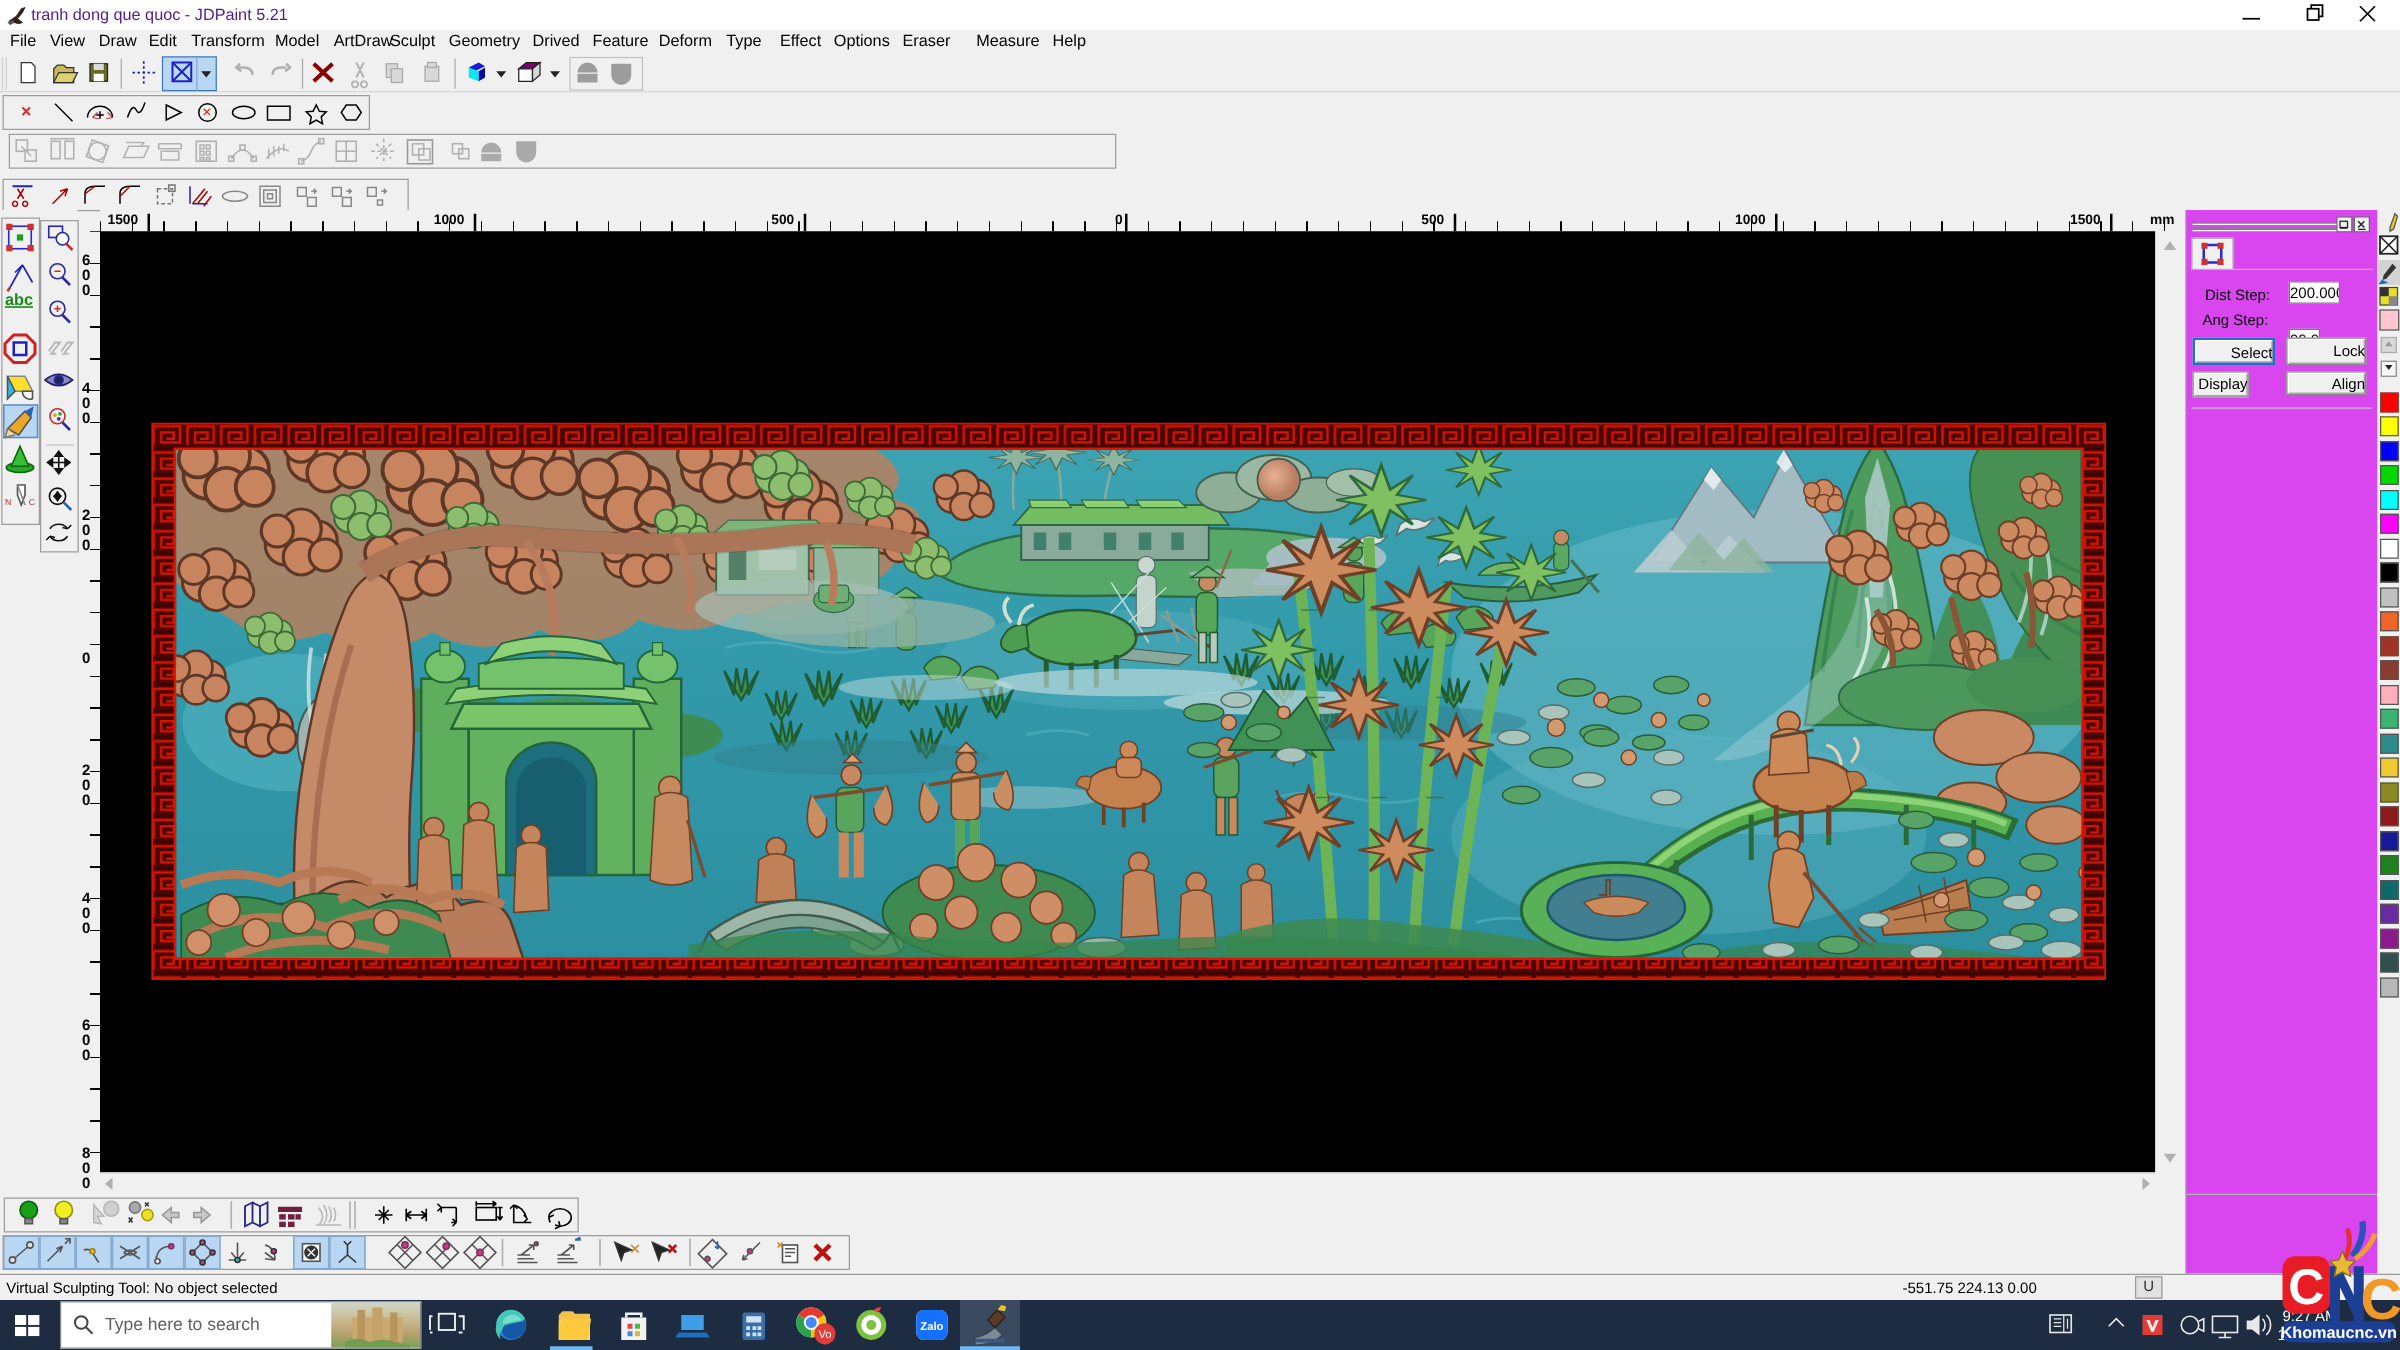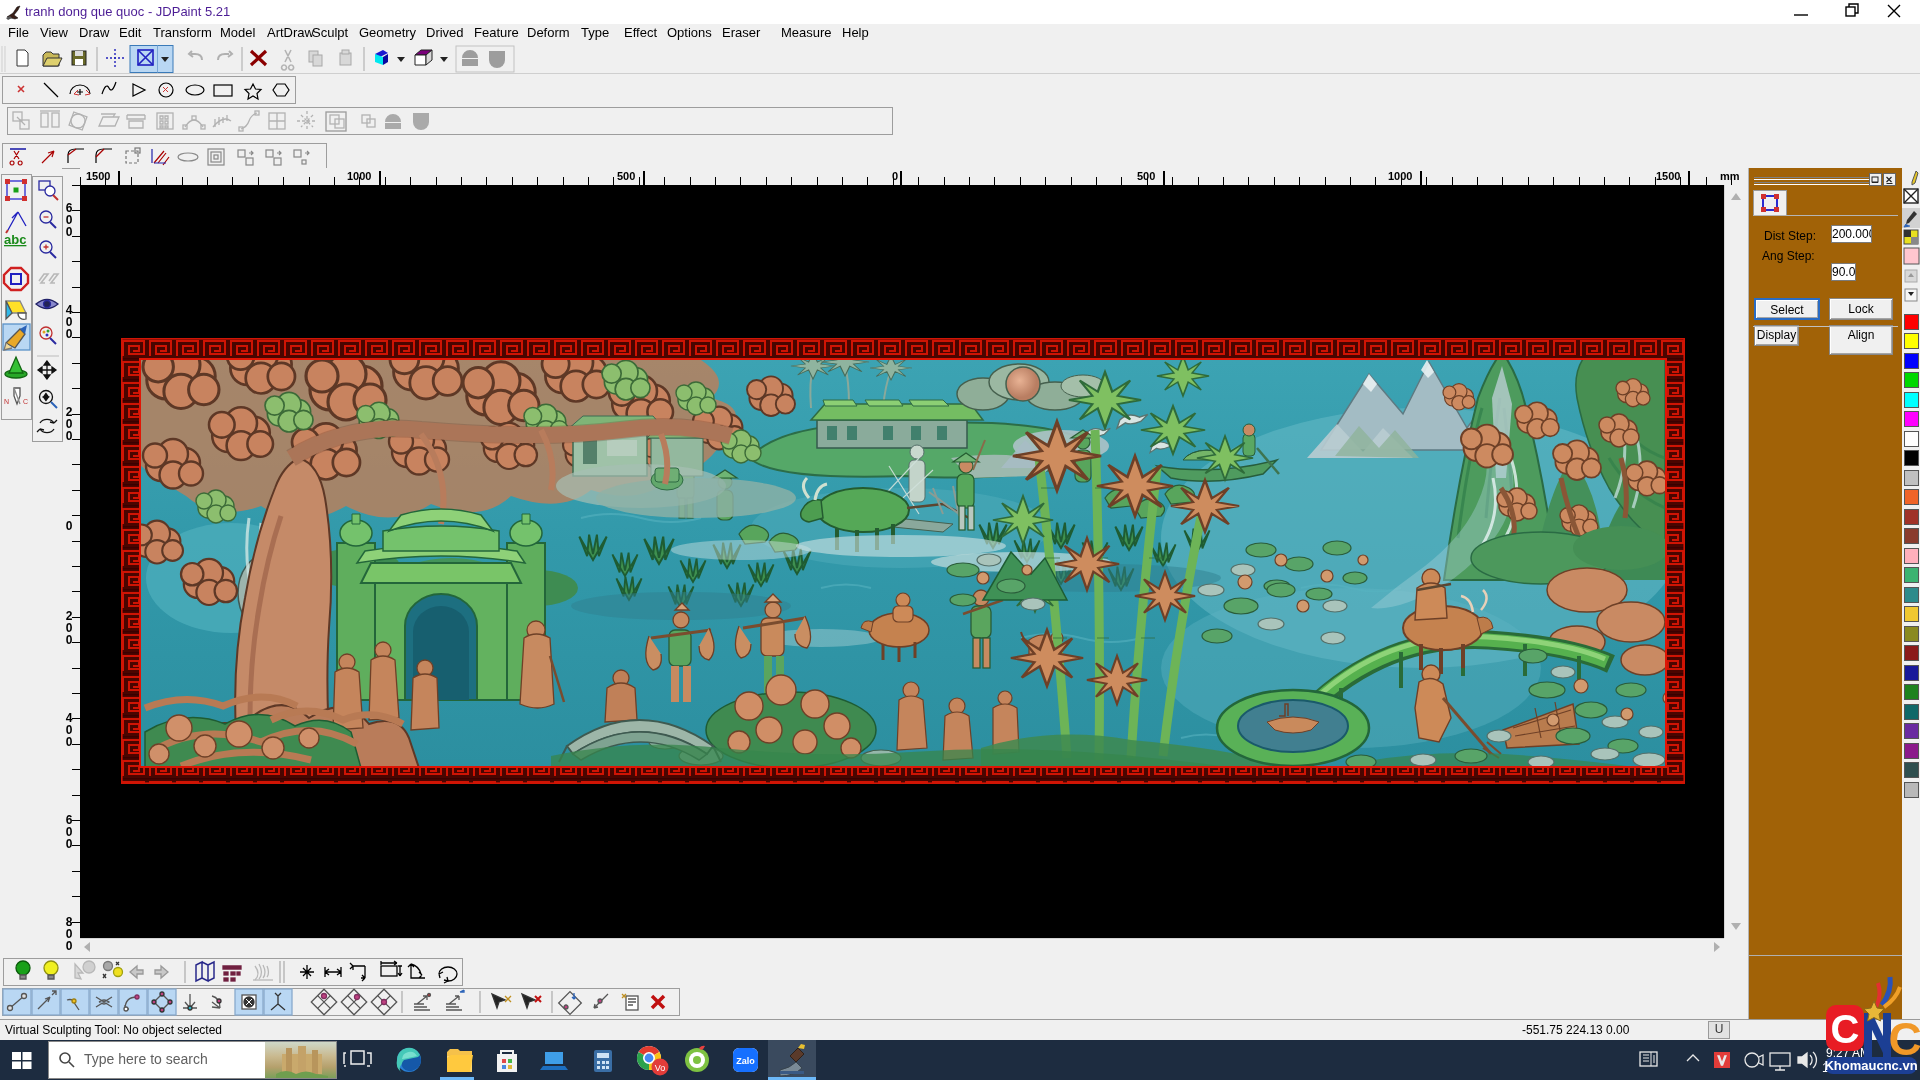--- a/index.html
+++ b/index.html
@@ -12,26 +12,26 @@
 #menubar span { position:absolute; top:1px; }
 .tbrow { background:#f0f0f0; }
 .tbox { position:absolute; border:1px solid #9d9d9d; background:#f0f0f0; }
 #hruler { left:80px; top:168px; width:1665px; height:17px; background:#f0f0f0; }
 #vruler { left:62px; top:185px; width:18px; height:753px; background:#f0f0f0; }
 .rlbl { position:absolute; font-size:11px; font-weight:bold; color:#000; }
 #canvas { left:80px; top:185px; width:1644px; height:753px; background:#000; }
 #art { position:absolute; left:41px; top:153px; }
 #vsb { left:1724px; top:185px; width:24px; height:753px; background:#f0f0f0; border-left:1px solid #d5d5d5; }
 #hsb { left:80px; top:938px; width:1644px; height:18px; background:#f0f0f0; border-top:1px solid #d5d5d5; }
-#rpanel { left:1748px; top:168px; width:154px; height:851px; background:#a16207; border-left:1px solid #b5b5b5; }
+#rpanel { left:1748px; top:168px; width:154px; height:851px; background:#d946ef; border-left:1px solid #b5b5b5; }
 #cstrip { left:1902px; top:168px; width:18px; height:851px; background:#f0f0f0; }
 .csq { position:absolute; left:1904px; width:15px; height:16px; border:1px solid #555; }
 .btn { position:absolute; background:#f0f0f0; border:1px solid #888;
   box-shadow:inset 1px 1px 0 #fff, inset -1px -1px 0 #a5a5a5;
-  font-size:12px; color:#000; text-align:center;margin-top:28px; }
+  font-size:12px; color:#000; text-align:right; }
 .inp { position:absolute; background:#fff; border:1px solid #7a7a7a; font-size:12px; color:#000; padding-right:2px; text-align:right; overflow:hidden; }
 #btbzone { left:0; top:956px; width:1748px; height:63px; background:#f0f0f0; }
 #statusbar { left:0; top:1019px; width:1920px; height:21px; background:#f0f0f0; border-top:1px solid #9a9a9a; font-size:12px; color:#000; }
 #taskbar { left:0; top:1040px; width:1920px; height:40px; background:#1d2c40; }
 #search { position:absolute; left:48px; top:1041px; width:289px; height:38px; background:#ffffff; border:1px solid #888; }
 </style>
 </head>
 <body>
 <div class="abs" id="titlebar"></div>
 <svg class="abs" style="left:5px;top:4px" width="17" height="17" viewBox="0 0 17 17">
@@ -994,21 +994,21 @@
       </g>
  </svg>
  <div class="abs" style="left:4px;top:47px;width:145px;height:1px;background:#b5b5b5"></div>
  <span class="abs" style="left:15px;top:61px;font-size:12px">Dist Step:</span>
  <div class="inp" style="left:82px;top:57px;width:41px;height:18px;line-height:17px">200.000</div>
  <span class="abs" style="left:13px;top:81px;font-size:12px">Ang Step:</span>
  <div class="inp" style="left:82px;top:95px;width:25px;height:18px;line-height:17px">90.000</div>
  <div class="btn" style="left:5px;top:102px;width:66px;height:22px;line-height:20px;border:2px solid #2a6cc4">Select</div>
  <div class="btn" style="left:80px;top:102px;width:64px;height:22px;line-height:20px">Lock</div>
  <div class="btn" style="left:5px;top:129px;width:45px;height:21px;line-height:19px">Display</div>
- <div class="btn" style="left:80px;top:129px;width:64px;height:30px;line-height:19px">Align</div>
+ <div class="btn" style="left:80px;top:129px;width:64px;height:19px;line-height:19px">Align</div>
  <div class="abs" style="left:4px;top:158px;width:145px;height:1px;background:#c0c0c0"></div>
  <div class="abs" style="left:0;top:787px;width:154px;height:1px;background:#b0b0b0"></div>
 </div>
 <div class="abs" id="cstrip">
  <svg class="abs" style="left:0;top:0" width="18" height="146" viewBox="0 0 18 146">
   <g>
    <path d="M10 14 L14 3 l2 2 L13 15 l-3 2 z" fill="#e8c828" stroke="#555"></path>
    <rect x="2" y="21" width="14" height="14" fill="#fff" stroke="#222" stroke-width="1.4"></rect>
    <path d="M2 21 l14 14 m0 -14 L2 35" stroke="#222" stroke-width="1.4"></path>
    <rect x="0" y="40" width="18" height="20" fill="#d2d2d2"></rect>

